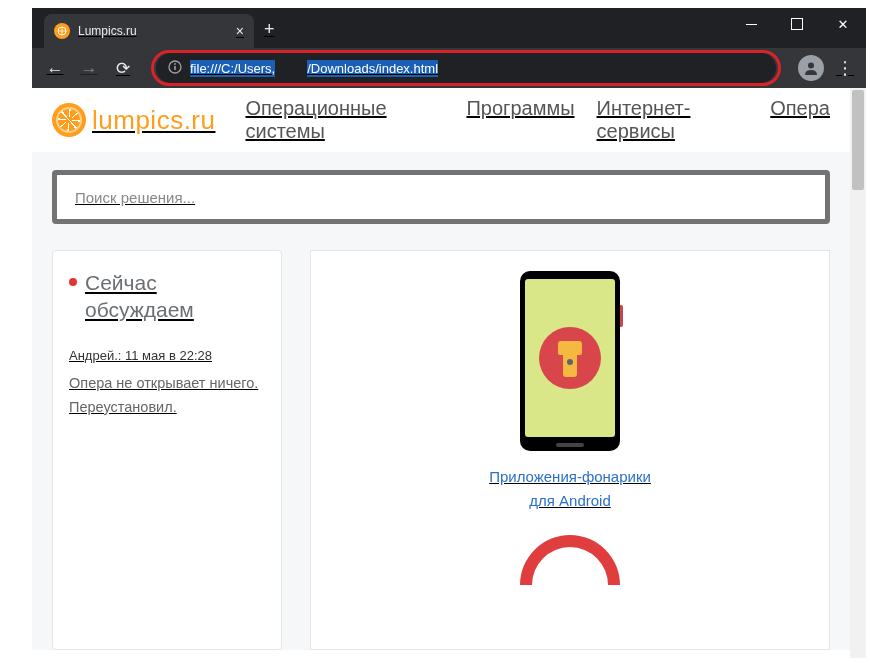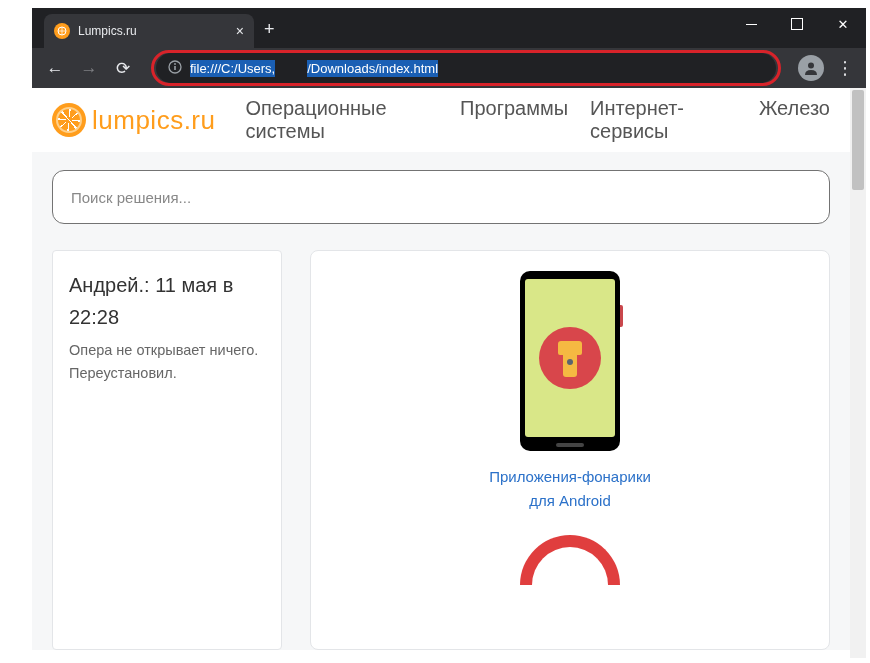--- a/index.html
+++ b/index.html
@@ -1,18 +1,18 @@
 <!DOCTYPE html>
 <html><head>
 <meta charset="utf-8">
 <style>
   * { margin: 0; padding: 0; box-sizing: border-box; }
   body { width: 870px; height: 663px; background: #fff; font-family: Arial, sans-serif; overflow: hidden; position: relative; }
 
-  .browser { position: absolute; left: 32px; top: 8px; width: 834px; height: 652px; background: #e5e5e5; display: flex; flex-direction: column; }
+  .browser { position: absolute; left: 32px; top: 8px; width: 834px; height: 652px; background: #e5e5e5; display: flex; flex-direction: column; text-decoration: underline; }
 
   
   .titlebar { height: 40px; background: #202124; display: flex; align-items: flex-end; position: relative; }
   .tab { display: flex; align-items: center; background: #35363a; height: 34px; padding: 0 10px; border-radius: 8px 8px 0 0; margin-left: 12px; min-width: 210px; gap: 8px; }
   .tab-favicon { width: 16px; height: 16px; border-radius: 50%; background: #ff9d1c; display:flex; align-items:center; justify-content:center;}
   .tab-title { color: #e8eaed; font-size: 12px; flex: 1; }
   .tab-close { color: #e8eaed; font-size: 14px; cursor: pointer; }
   .newtab { color: #e8eaed; font-size: 18px; margin-left: 10px; margin-bottom: 8px; cursor:pointer; }
   .win-controls { position: absolute; right: 0; top: 0; display: flex; height: 32px; }
   .win-btn { width: 46px; display: flex; align-items:center; justify-content:center; color:#fff; font-size:14px; }
@@ -41,34 +41,34 @@
   
   .site-header { height: 64px; display:flex; align-items:center; padding: 0 20px; gap: 12px; }
   .logo { display:flex; align-items:center; gap:6px; }
   .logo-icon { width:34px; height:34px; border-radius:50%; background:#ff9d1c; display:flex; align-items:center; justify-content:center; }
   .logo-slices { width:26px; height:26px; border-radius:50%; background: repeating-conic-gradient(#fff 0 10deg, #ff9d1c 10deg 45deg); border:2px solid #ffd08a; }
   .logo-text { color:#ff9d1c; font-size:26px; font-weight:400; letter-spacing:0.5px; }
   .nav { display:flex; gap:22px; margin-left:18px; }
   .nav a { color:#555; font-size:20px; text-decoration:none; }
 
   .search-wrap { padding: 18px 20px 26px; background:#f6f7f8; }
-  .search-box { background:#fff; border:1px solid #737373; border-radius:12px; height:54px; display:flex; align-items:center; padding:0 18px; }
+  .search-box { background:#fff; border:5px solid #737373; border-radius:4px; height:54px; display:flex; align-items:center; padding:0 18px; }
   .search-box input { border:none; outline:none; font-size:15px; width:100%; color:#333; }
   .search-box input::placeholder { color:#888; }
 
   .columns { display:flex; gap:28px; padding:0 20px; background:#f6f7f8; height:400px; }
   .sidebar { width:230px; background:#fff; border:1px solid #e3e5e8; border-radius:4px; padding:18px 16px; }
   .side-title { display:flex; align-items:center; gap:8px; color:#6a6f74; font-size:21px; font-weight:300; line-height:1.3; margin-bottom:22px; }
   .dot-red { width:8px; height:8px; border-radius:50%; background:#e63232; flex-shrink:0; align-self:flex-start; margin-top:9px; }
-  .comment-meta { color:#333; font-size:20px; line-height:1.6; margin-bottom:6px; }
+  .comment-meta { color:#333; font-size:13px; line-height:1.6; margin-bottom:6px; }
   .comment-link { font-size:14.5px; line-height:1.85; }
   .comment-link a { color:#2b71c9; text-decoration:none; border-bottom:1px solid #a9c7ec; }
   .comment-text { color:#666; font-size:14.5px; line-height:1.6; margin-top:6px; }
 
-  .main { flex:1; background:#fff; border:1px solid #e3e5e8; border-radius:8px; padding:20px; text-align:center; }
+  .main { flex:1; background:#fff; border:1px solid #e3e5e8; border-radius:0; padding:20px; text-align:center; }
   .phone { width:100px; height:180px; background:#000; border-radius:10px; margin: 0 auto 14px; padding:8px 5px 14px; position:relative; }
   .phone-screen { width:100%; height:100%; background:#d9e788; border-radius:3px; display:flex; align-items:center; justify-content:center; }
   .app-circle { width:62px; height:62px; border-radius:50%; background:#d8464b; display:flex; align-items:center; justify-content:center; }
   .flashlight { width:24px; height:34px; position:relative; }
   .flash-head { width:24px; height:14px; background:#f5b942; border-radius:3px 3px 2px 2px; }
   .flash-body { width:14px; height:22px; background:#f5b942; margin:0 auto; border-radius:0 0 3px 3px; position:relative; }
   .flash-btn { position:absolute; top:4px; left:4px; width:6px; height:6px; border-radius:50%; background:#5a6470; }
   .phone-home { position:absolute; bottom:4px; left:50%; transform:translateX(-50%); width:28px; height:4px; background:#444; border-radius:2px; }
   .phone-power { position:absolute; right:-3px; top:34px; width:3px; height:22px; background:#c9474c; border-radius:0 2px 2px 0; }
   .article-link { font-size:15px; line-height:1.6; }
@@ -137,32 +137,36 @@
         <div class="logo">
           <div class="logo-icon">
               <div class="logo-slices"></div>
             </div>
           <span class="logo-text">lumpics.ru</span>
         </div>
         <nav class="nav">
           <a href="#">Операционные системы</a>
           <a href="#">Программы</a>
           <a href="#">Интернет-сервисы</a>
-          <a href="#">Железо</a>
+          <a href="#">Опера</a>
         </nav>
       </div>
 
       <div class="search-wrap">
         <div class="search-box">
           <input type="text" placeholder="Поиск решения..." style="">
         </div>
       </div>
 
       <div class="columns">
         <aside class="sidebar">
+          <div class="side-title">
+            <span class="dot-red"></span>
+            <span>Сейчас обсуждаем</span>
+          </div>
           <div class="comment-meta">Андрей.: 11 мая в 22:28</div>
           <div class="comment-text">Опера не открывает ничего. Переустановил.</div>
         </aside>
 
         <main class="main">
           <div class="phone">
             <div class="phone-power"></div>
             <div class="phone-screen">
               <div class="app-circle">
                 <div class="flashlight">

